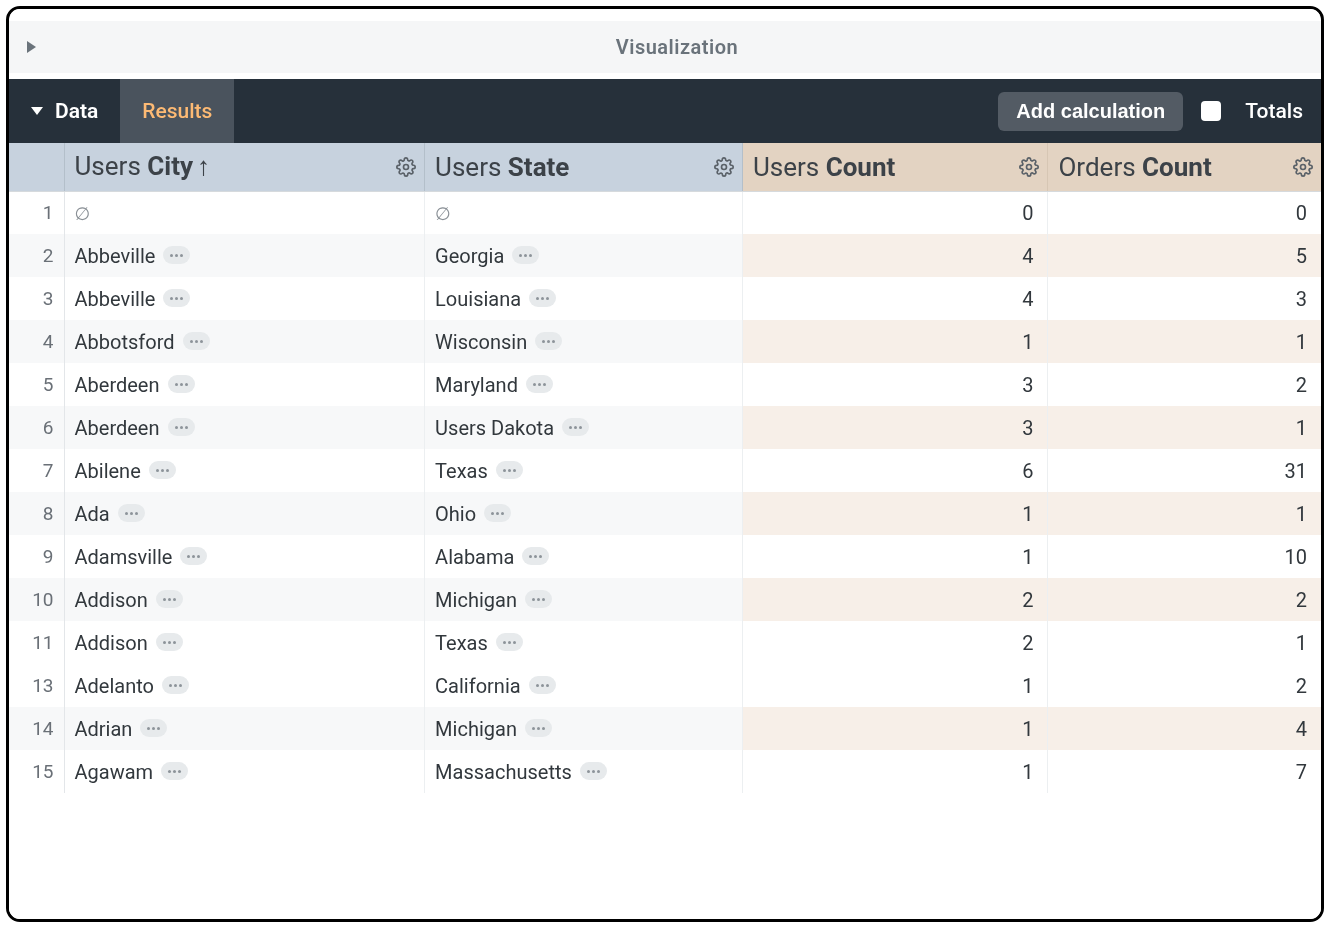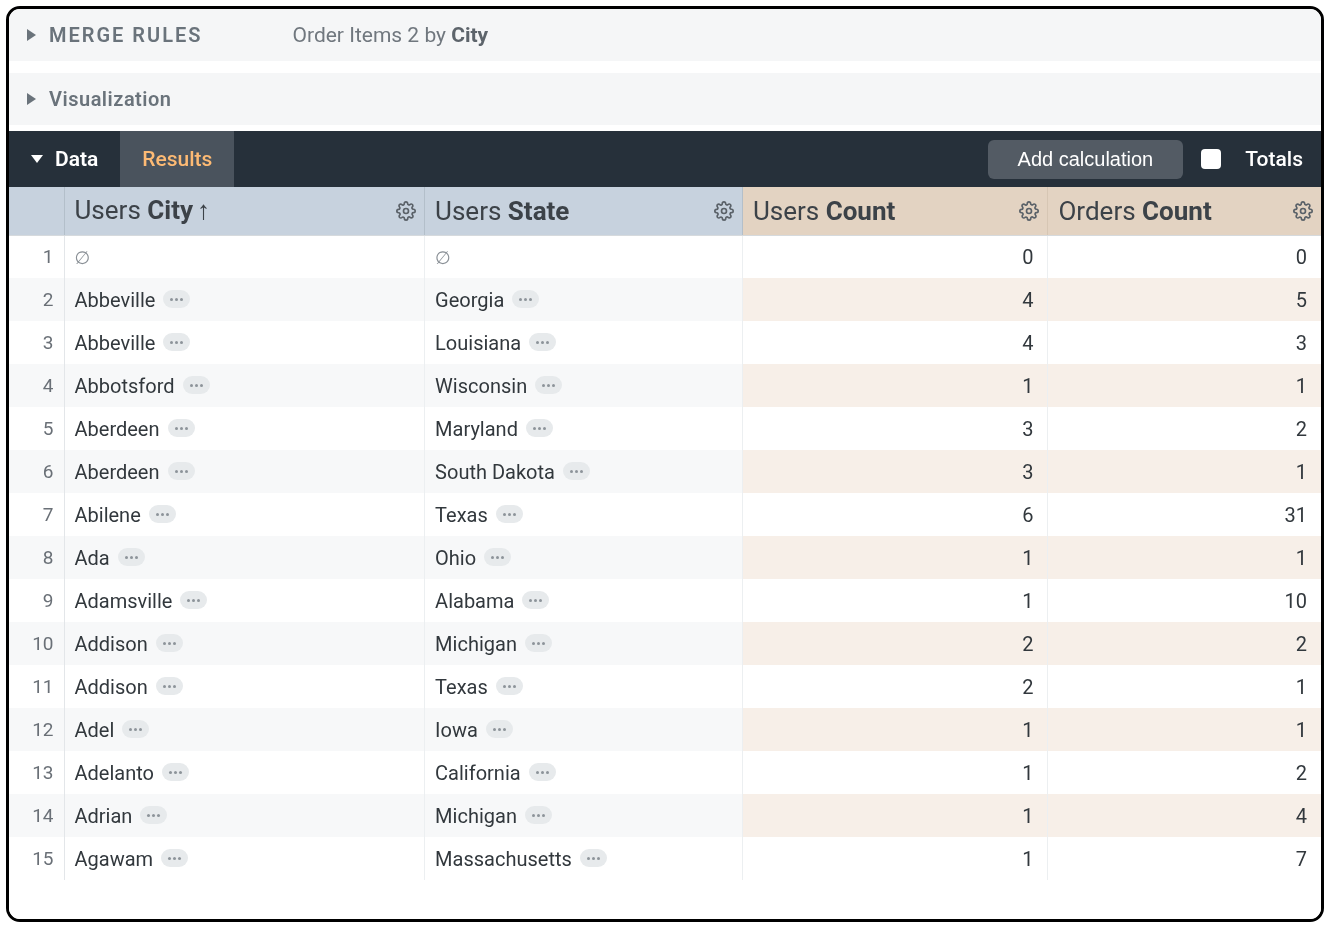--- a/index.html
+++ b/index.html
@@ -33,21 +33,21 @@
   .section-row .caret {
     position: absolute;
     left: 18px;
     top: 50%;
     transform: translateY(-50%);
     width: 0; height: 0;
     border-top: 6px solid transparent;
     border-bottom: 6px solid transparent;
     border-left: 9px solid #6a737b;
   }
-  .section-row.viz { margin-top: 6px; }
+  .section-row.viz { margin-top: 6px; justify-content: center; }
   .section-title {
     font-size: 20px;
     font-weight: 600;
     letter-spacing: .5px;
     color: #6a737b;
   }
   .section-title.upper { text-transform: uppercase; letter-spacing: 2px; }
   .section-subtitle {
     font-size: 21px;
     color: #70777e;
@@ -57,21 +57,21 @@
   .section-subtitle .bold { font-weight: 700; color: #5d646b; }
 
   
   .strip { height: 6px; background: #fff; }
 
   
   .databar {
     background: #26303a;
     display: flex;
     align-items: stretch;
-    height: 56px;
+    height: 64px;
     color: #fff;
   }
   .databar .left-group { display: flex; align-items: stretch; }
   .databar .tab {
     display: flex;
     align-items: center;
     padding: 0 22px;
     font-size: 21px;
     font-weight: 600;
     color: #fff;
@@ -96,22 +96,22 @@
     align-items: center;
     padding-right: 18px;
     gap: 18px;
   }
   .btn-addcalc {
     background: #535b64;
     color: #fff;
     border: none;
     border-radius: 6px;
     font-size: 20px;
-    font-weight: 400;
-    padding: 8px 30px;
+    font-weight: 700;
+    padding: 8px 18px;
     cursor: pointer;
   }
   .totals-wrap {
     display: flex;
     align-items: center;
     gap: 24px;
     font-size: 21px;
     font-weight: 500;
     color: #fff;
   }
@@ -209,27 +209,20 @@
     width: 3px; height: 3px; border-radius: 50%;
     background: #8d949a;
     margin: 0 1px;
   }
 </style>
 </head>
 <body>
 
 <div class="frame">
 
-  <div class="section-row">
-    <span class="caret"></span>
-    <span class="section-title upper">MERGE RULES</span>
-    <span class="section-subtitle">
-      <span>Order Items 2 by </span><span class="bold">City</span>
-    </span>
-  </div>
 
   <div class="strip"></div>
 
   <div class="section-row viz">
     <span class="caret"></span>
     <span class="section-title">Visualization</span>
   </div>
 
   <div class="strip"></div>
 
@@ -361,21 +354,21 @@
             <td class="meascell">3</td>
             <td class="meascell">2</td>
           </tr>
           <tr class="even">
             <td class="rownum">6</td>
             <td class="dimcell"><span>Aberdeen</span><span class="pill">
                 <span class="dot"></span>
                 <span class="dot"></span>
                 <span class="dot"></span>
               </span></td>
-            <td class="dimcell"><span>South Dakota</span><span class="pill">
+            <td class="dimcell"><span>Users Dakota</span><span class="pill">
                 <span class="dot"></span>
                 <span class="dot"></span>
                 <span class="dot"></span>
               </span></td>
             <td class="meascell">3</td>
             <td class="meascell">1</td>
           </tr>
           <tr>
             <td class="rownum">7</td>
             <td class="dimcell"><span>Abilene</span><span class="pill">
@@ -442,35 +435,20 @@
                 <span class="dot"></span>
                 <span class="dot"></span>
                 <span class="dot"></span>
               </span></td>
             <td class="dimcell"><span>Texas</span><span class="pill">
                 <span class="dot"></span>
                 <span class="dot"></span>
                 <span class="dot"></span>
               </span></td>
             <td class="meascell">2</td>
-            <td class="meascell">1</td>
-          </tr>
-          <tr class="even">
-            <td class="rownum">12</td>
-            <td class="dimcell"><span>Adel</span><span class="pill">
-                <span class="dot"></span>
-                <span class="dot"></span>
-                <span class="dot"></span>
-              </span></td>
-            <td class="dimcell"><span>Iowa</span><span class="pill">
-                <span class="dot"></span>
-                <span class="dot"></span>
-                <span class="dot"></span>
-              </span></td>
-            <td class="meascell">1</td>
             <td class="meascell">1</td>
           </tr>
           <tr>
             <td class="rownum">13</td>
             <td class="dimcell"><span>Adelanto</span><span class="pill">
                 <span class="dot"></span>
                 <span class="dot"></span>
                 <span class="dot"></span>
               </span></td>
             <td class="dimcell"><span>California</span><span class="pill">

